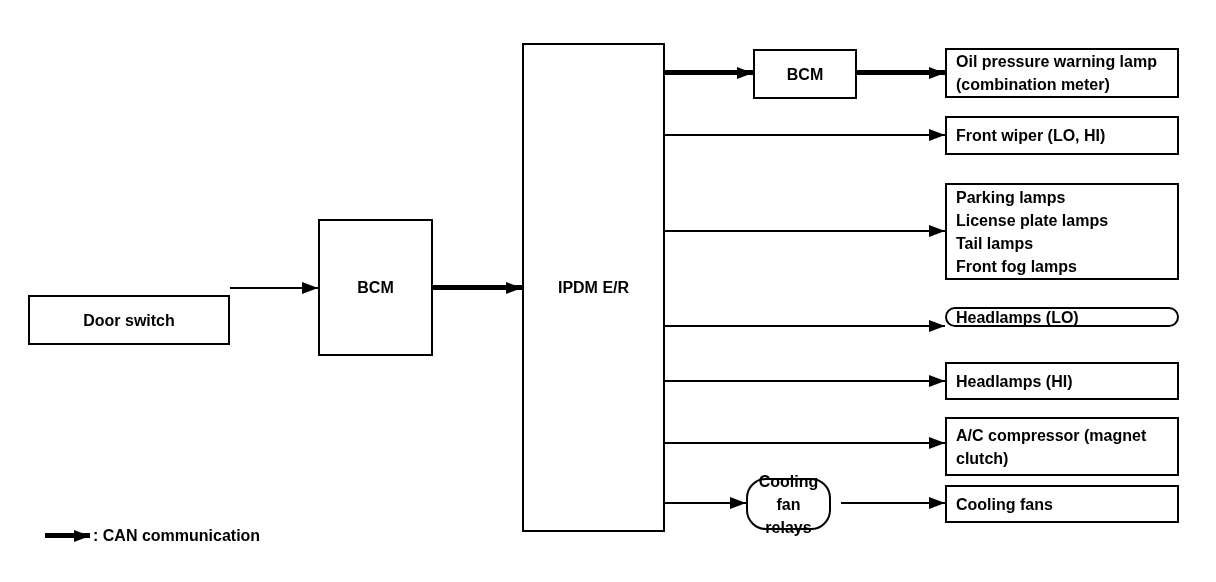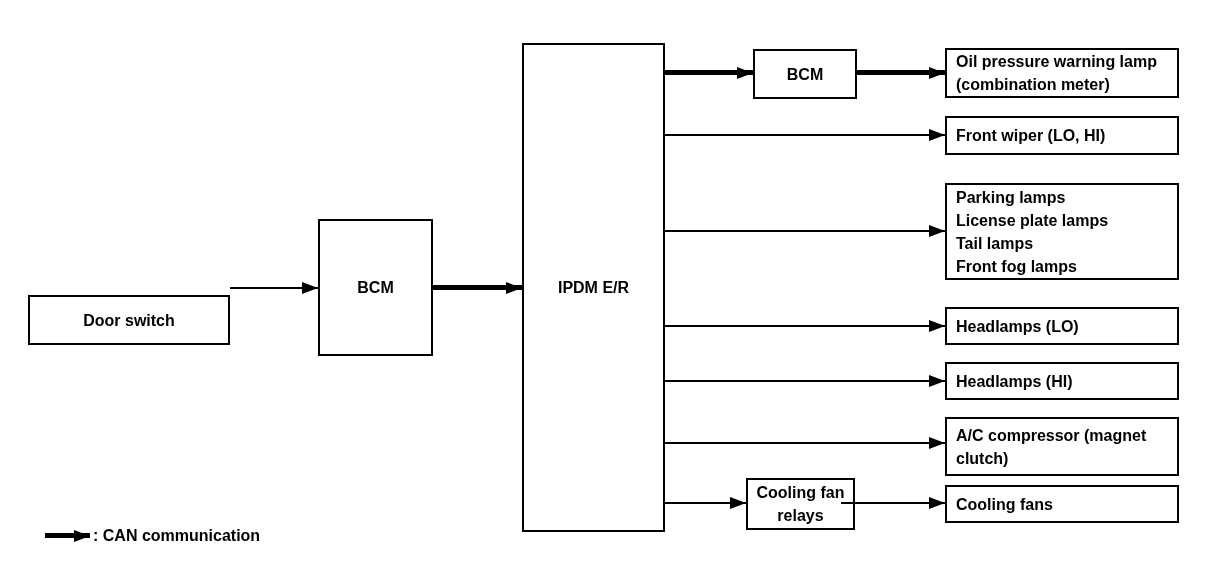--- a/index.html
+++ b/index.html
@@ -90,34 +90,34 @@
     <span>Front wiper (LO, HI)</span>
   </div>
 
   <div class="node leftalign" style="left:945px; top:183px; width:234px; height:97px;justify-content:flex-end;">
     <div>Parking lamps</div>
     <div>License plate lamps</div>
     <div>Tail lamps</div>
     <div>Front fog lamps</div>
   </div>
 
-  <div class="node leftalign" style="left:945px; top:307px; width:234px; height:38px;">
+  <div class="node leftalign" style="left:945px; top:307px; width:234px; height:20px;border-radius:12px;">
     <span>Headlamps (LO)</span>
   </div>
 
   <div class="node leftalign" style="left:945px; top:362px; width:234px; height:38px;">
     <span>Headlamps (HI)</span>
   </div>
 
   <div class="node leftalign" style="left:945px; top:417px; width:234px; height:59px;">
     <div>A/C compressor (magnet</div>
     <div>clutch)</div>
   </div>
 
-  <div class="node center" style="left:746px; top:478px; width:109px; height:52px;">
+  <div class="node center" style="left:746px; top:478px; width:85px; height:52px;border-radius:20px;">
     <div>Cooling fan</div>
     <div>relays</div>
   </div>
 
   <div class="node leftalign" style="left:945px; top:485px; width:234px; height:38px;">
     <span>Cooling fans</span>
   </div>
 
   <div class="conn thin" style="left:230px; top:287px; width:88px;"></div>
   <div class="conn thick" style="left:433px; top:285px; width:89px;"></div>

